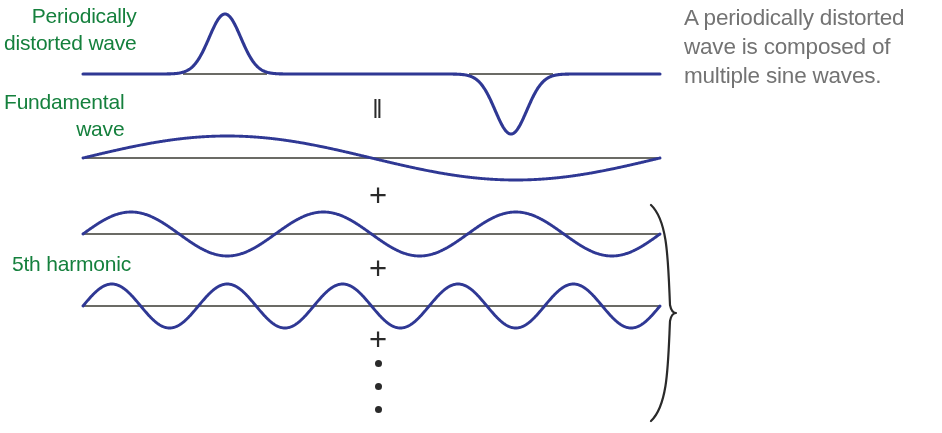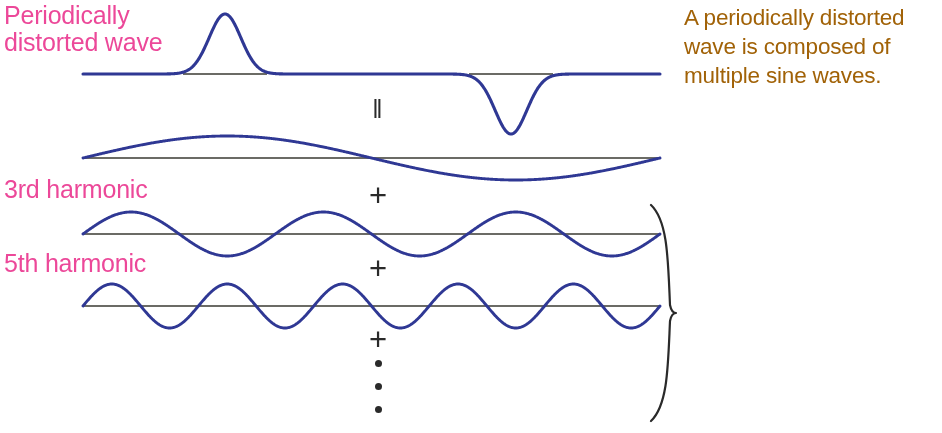--- a/index.html
+++ b/index.html
@@ -16,36 +16,36 @@
     width: 942px;
     height: 433px;
     background: #ffffff;
     overflow: hidden;
   }
 
   
   .row-label {
     position: absolute;
     left: 4px;
-    color: #ec4899;
-    font-size: 25px;
+    color: #15803d;
+    font-size: 21px;
     line-height: 27px;
     letter-spacing: -0.2px;
     white-space: pre-line;
-    text-align: left;
+    text-align: right;
   }
   #label-distorted { top: 2px; }
   #label-fundamental { top: 88px; }
   #label-third { top: 176px; }
-  #label-fifth { top: 250px; }
+  #label-fifth { top: 250px; margin-left: 8px; }
 
   
   .note {
     position: absolute;
-    color: #a16207;
+    color: #737373;
     font-size: 22.5px;
     line-height: 29px;
     letter-spacing: -0.2px;
     white-space: pre-line;
     text-align: left;
   }
   #note-distorted { left: 684px; top: 3px; width: 258px; }
   #note-fundamental { left: 666px; top: 113px; width: 276px; }
   #note-harmonics { left: 690px; top: 266px; width: 252px; }
 
@@ -121,22 +121,23 @@
         <path d="M83.00 306.00L83.64 305.23L84.28 304.47L84.92 303.70L85.56 302.94L86.21 302.18L86.85 301.43L87.49 300.68L88.13 299.94L88.77 299.20L89.41 298.48L90.05 297.76L90.69 297.05L91.33 296.36L91.98 295.67L92.62 295.00L93.26 294.34L93.90 293.70L94.54 293.07L95.18 292.46L95.82 291.86L96.46 291.28L97.10 290.72L97.75 290.17L98.39 289.65L99.03 289.15L99.67 288.66L100.31 288.20L100.95 287.76L101.59 287.34L102.23 286.95L102.87 286.58L103.52 286.23L104.16 285.90L104.80 285.60L105.44 285.33L106.08 285.08L106.72 284.85L107.36 284.65L108.00 284.48L108.64 284.33L109.29 284.21L109.93 284.12L110.57 284.05L111.21 284.01L111.85 284.00L112.49 284.01L113.13 284.05L113.77 284.12L114.41 284.21L115.06 284.33L115.70 284.48L116.34 284.65L116.98 284.85L117.62 285.08L118.26 285.33L118.90 285.60L119.54 285.90L120.18 286.23L120.83 286.58L121.47 286.95L122.11 287.34L122.75 287.76L123.39 288.20L124.03 288.66L124.67 289.15L125.31 289.65L125.95 290.17L126.60 290.72L127.24 291.28L127.88 291.86L128.52 292.46L129.16 293.07L129.80 293.70L130.44 294.34L131.08 295.00L131.72 295.67L132.37 296.36L133.01 297.05L133.65 297.76L134.29 298.48L134.93 299.20L135.57 299.94L136.21 300.68L136.85 301.43L137.49 302.18L138.14 302.94L138.78 303.70L139.42 304.47L140.06 305.23L140.70 306.00L141.34 306.77L141.98 307.53L142.62 308.30L143.26 309.06L143.91 309.82L144.55 310.57L145.19 311.32L145.83 312.06L146.47 312.80L147.11 313.52L147.75 314.24L148.39 314.95L149.03 315.64L149.68 316.33L150.32 317.00L150.96 317.66L151.60 318.30L152.24 318.93L152.88 319.54L153.52 320.14L154.16 320.72L154.80 321.28L155.45 321.83L156.09 322.35L156.73 322.85L157.37 323.34L158.01 323.80L158.65 324.24L159.29 324.66L159.93 325.05L160.57 325.42L161.22 325.77L161.86 326.10L162.50 326.40L163.14 326.67L163.78 326.92L164.42 327.15L165.06 327.35L165.70 327.52L166.34 327.67L166.99 327.79L167.63 327.88L168.27 327.95L168.91 327.99L169.55 328.00L170.19 327.99L170.83 327.95L171.47 327.88L172.11 327.79L172.76 327.67L173.40 327.52L174.04 327.35L174.68 327.15L175.32 326.92L175.96 326.67L176.60 326.40L177.24 326.10L177.88 325.77L178.53 325.42L179.17 325.05L179.81 324.66L180.45 324.24L181.09 323.80L181.73 323.34L182.37 322.85L183.01 322.35L183.65 321.83L184.30 321.28L184.94 320.72L185.58 320.14L186.22 319.54L186.86 318.93L187.50 318.30L188.14 317.66L188.78 317.00L189.42 316.33L190.07 315.64L190.71 314.95L191.35 314.24L191.99 313.52L192.63 312.80L193.27 312.06L193.91 311.32L194.55 310.57L195.19 309.82L195.84 309.06L196.48 308.30L197.12 307.53L197.76 306.77L198.40 306.00L199.04 305.23L199.68 304.47L200.32 303.70L200.96 302.94L201.61 302.18L202.25 301.43L202.89 300.68L203.53 299.94L204.17 299.20L204.81 298.48L205.45 297.76L206.09 297.05L206.73 296.36L207.38 295.67L208.02 295.00L208.66 294.34L209.30 293.70L209.94 293.07L210.58 292.46L211.22 291.86L211.86 291.28L212.50 290.72L213.15 290.17L213.79 289.65L214.43 289.15L215.07 288.66L215.71 288.20L216.35 287.76L216.99 287.34L217.63 286.95L218.27 286.58L218.92 286.23L219.56 285.90L220.20 285.60L220.84 285.33L221.48 285.08L222.12 284.85L222.76 284.65L223.40 284.48L224.04 284.33L224.69 284.21L225.33 284.12L225.97 284.05L226.61 284.01L227.25 284.00L227.89 284.01L228.53 284.05L229.17 284.12L229.81 284.21L230.46 284.33L231.10 284.48L231.74 284.65L232.38 284.85L233.02 285.08L233.66 285.33L234.30 285.60L234.94 285.90L235.58 286.23L236.23 286.58L236.87 286.95L237.51 287.34L238.15 287.76L238.79 288.20L239.43 288.66L240.07 289.15L240.71 289.65L241.35 290.17L242.00 290.72L242.64 291.28L243.28 291.86L243.92 292.46L244.56 293.07L245.20 293.70L245.84 294.34L246.48 295.00L247.12 295.67L247.77 296.36L248.41 297.05L249.05 297.76L249.69 298.48L250.33 299.20L250.97 299.94L251.61 300.68L252.25 301.43L252.89 302.18L253.54 302.94L254.18 303.70L254.82 304.47L255.46 305.23L256.10 306.00L256.74 306.77L257.38 307.53L258.02 308.30L258.66 309.06L259.31 309.82L259.95 310.57L260.59 311.32L261.23 312.06L261.87 312.80L262.51 313.52L263.15 314.24L263.79 314.95L264.43 315.64L265.08 316.33L265.72 317.00L266.36 317.66L267.00 318.30L267.64 318.93L268.28 319.54L268.92 320.14L269.56 320.72L270.20 321.28L270.85 321.83L271.49 322.35L272.13 322.85L272.77 323.34L273.41 323.80L274.05 324.24L274.69 324.66L275.33 325.05L275.97 325.42L276.62 325.77L277.26 326.10L277.90 326.40L278.54 326.67L279.18 326.92L279.82 327.15L280.46 327.35L281.10 327.52L281.74 327.67L282.39 327.79L283.03 327.88L283.67 327.95L284.31 327.99L284.95 328.00L285.59 327.99L286.23 327.95L286.87 327.88L287.51 327.79L288.16 327.67L288.80 327.52L289.44 327.35L290.08 327.15L290.72 326.92L291.36 326.67L292.00 326.40L292.64 326.10L293.28 325.77L293.93 325.42L294.57 325.05L295.21 324.66L295.85 324.24L296.49 323.80L297.13 323.34L297.77 322.85L298.41 322.35L299.05 321.83L299.70 321.28L300.34 320.72L300.98 320.14L301.62 319.54L302.26 318.93L302.90 318.30L303.54 317.66L304.18 317.00L304.82 316.33L305.47 315.64L306.11 314.95L306.75 314.24L307.39 313.52L308.03 312.80L308.67 312.06L309.31 311.32L309.95 310.57L310.59 309.82L311.24 309.06L311.88 308.30L312.52 307.53L313.16 306.77L313.80 306.00L314.44 305.23L315.08 304.47L315.72 303.70L316.36 302.94L317.01 302.18L317.65 301.43L318.29 300.68L318.93 299.94L319.57 299.20L320.21 298.48L320.85 297.76L321.49 297.05L322.13 296.36L322.78 295.67L323.42 295.00L324.06 294.34L324.70 293.70L325.34 293.07L325.98 292.46L326.62 291.86L327.26 291.28L327.90 290.72L328.55 290.17L329.19 289.65L329.83 289.15L330.47 288.66L331.11 288.20L331.75 287.76L332.39 287.34L333.03 286.95L333.67 286.58L334.32 286.23L334.96 285.90L335.60 285.60L336.24 285.33L336.88 285.08L337.52 284.85L338.16 284.65L338.80 284.48L339.44 284.33L340.09 284.21L340.73 284.12L341.37 284.05L342.01 284.01L342.65 284.00L343.29 284.01L343.93 284.05L344.57 284.12L345.21 284.21L345.86 284.33L346.50 284.48L347.14 284.65L347.78 284.85L348.42 285.08L349.06 285.33L349.70 285.60L350.34 285.90L350.98 286.23L351.63 286.58L352.27 286.95L352.91 287.34L353.55 287.76L354.19 288.20L354.83 288.66L355.47 289.15L356.11 289.65L356.75 290.17L357.40 290.72L358.04 291.28L358.68 291.86L359.32 292.46L359.96 293.07L360.60 293.70L361.24 294.34L361.88 295.00L362.52 295.67L363.17 296.36L363.81 297.05L364.45 297.76L365.09 298.48L365.73 299.20L366.37 299.94L367.01 300.68L367.65 301.43L368.29 302.18L368.94 302.94L369.58 303.70L370.22 304.47L370.86 305.23L371.50 306.00L372.14 306.77L372.78 307.53L373.42 308.30L374.06 309.06L374.71 309.82L375.35 310.57L375.99 311.32L376.63 312.06L377.27 312.80L377.91 313.52L378.55 314.24L379.19 314.95L379.83 315.64L380.48 316.33L381.12 317.00L381.76 317.66L382.40 318.30L383.04 318.93L383.68 319.54L384.32 320.14L384.96 320.72L385.60 321.28L386.25 321.83L386.89 322.35L387.53 322.85L388.17 323.34L388.81 323.80L389.45 324.24L390.09 324.66L390.73 325.05L391.37 325.42L392.02 325.77L392.66 326.10L393.30 326.40L393.94 326.67L394.58 326.92L395.22 327.15L395.86 327.35L396.50 327.52L397.14 327.67L397.79 327.79L398.43 327.88L399.07 327.95L399.71 327.99L400.35 328.00L400.99 327.99L401.63 327.95L402.27 327.88L402.91 327.79L403.56 327.67L404.20 327.52L404.84 327.35L405.48 327.15L406.12 326.92L406.76 326.67L407.40 326.40L408.04 326.10L408.68 325.77L409.33 325.42L409.97 325.05L410.61 324.66L411.25 324.24L411.89 323.80L412.53 323.34L413.17 322.85L413.81 322.35L414.45 321.83L415.10 321.28L415.74 320.72L416.38 320.14L417.02 319.54L417.66 318.93L418.30 318.30L418.94 317.66L419.58 317.00L420.22 316.33L420.87 315.64L421.51 314.95L422.15 314.24L422.79 313.52L423.43 312.80L424.07 312.06L424.71 311.32L425.35 310.57L425.99 309.82L426.64 309.06L427.28 308.30L427.92 307.53L428.56 306.77L429.20 306.00L429.84 305.23L430.48 304.47L431.12 303.70L431.76 302.94L432.41 302.18L433.05 301.43L433.69 300.68L434.33 299.94L434.97 299.20L435.61 298.48L436.25 297.76L436.89 297.05L437.53 296.36L438.18 295.67L438.82 295.00L439.46 294.34L440.10 293.70L440.74 293.07L441.38 292.46L442.02 291.86L442.66 291.28L443.30 290.72L443.95 290.17L444.59 289.65L445.23 289.15L445.87 288.66L446.51 288.20L447.15 287.76L447.79 287.34L448.43 286.95L449.07 286.58L449.72 286.23L450.36 285.90L451.00 285.60L451.64 285.33L452.28 285.08L452.92 284.85L453.56 284.65L454.20 284.48L454.84 284.33L455.49 284.21L456.13 284.12L456.77 284.05L457.41 284.01L458.05 284.00L458.69 284.01L459.33 284.05L459.97 284.12L460.61 284.21L461.26 284.33L461.90 284.48L462.54 284.65L463.18 284.85L463.82 285.08L464.46 285.33L465.10 285.60L465.74 285.90L466.38 286.23L467.03 286.58L467.67 286.95L468.31 287.34L468.95 287.76L469.59 288.20L470.23 288.66L470.87 289.15L471.51 289.65L472.15 290.17L472.80 290.72L473.44 291.28L474.08 291.86L474.72 292.46L475.36 293.07L476.00 293.70L476.64 294.34L477.28 295.00L477.92 295.67L478.57 296.36L479.21 297.05L479.85 297.76L480.49 298.48L481.13 299.20L481.77 299.94L482.41 300.68L483.05 301.43L483.69 302.18L484.34 302.94L484.98 303.70L485.62 304.47L486.26 305.23L486.90 306.00L487.54 306.77L488.18 307.53L488.82 308.30L489.46 309.06L490.11 309.82L490.75 310.57L491.39 311.32L492.03 312.06L492.67 312.80L493.31 313.52L493.95 314.24L494.59 314.95L495.23 315.64L495.88 316.33L496.52 317.00L497.16 317.66L497.80 318.30L498.44 318.93L499.08 319.54L499.72 320.14L500.36 320.72L501.00 321.28L501.65 321.83L502.29 322.35L502.93 322.85L503.57 323.34L504.21 323.80L504.85 324.24L505.49 324.66L506.13 325.05L506.77 325.42L507.42 325.77L508.06 326.10L508.70 326.40L509.34 326.67L509.98 326.92L510.62 327.15L511.26 327.35L511.90 327.52L512.54 327.67L513.19 327.79L513.83 327.88L514.47 327.95L515.11 327.99L515.75 328.00L516.39 327.99L517.03 327.95L517.67 327.88L518.31 327.79L518.96 327.67L519.60 327.52L520.24 327.35L520.88 327.15L521.52 326.92L522.16 326.67L522.80 326.40L523.44 326.10L524.08 325.77L524.73 325.42L525.37 325.05L526.01 324.66L526.65 324.24L527.29 323.80L527.93 323.34L528.57 322.85L529.21 322.35L529.85 321.83L530.50 321.28L531.14 320.72L531.78 320.14L532.42 319.54L533.06 318.93L533.70 318.30L534.34 317.66L534.98 317.00L535.62 316.33L536.27 315.64L536.91 314.95L537.55 314.24L538.19 313.52L538.83 312.80L539.47 312.06L540.11 311.32L540.75 310.57L541.39 309.82L542.04 309.06L542.68 308.30L543.32 307.53L543.96 306.77L544.60 306.00L545.24 305.23L545.88 304.47L546.52 303.70L547.16 302.94L547.81 302.18L548.45 301.43L549.09 300.68L549.73 299.94L550.37 299.20L551.01 298.48L551.65 297.76L552.29 297.05L552.93 296.36L553.58 295.67L554.22 295.00L554.86 294.34L555.50 293.70L556.14 293.07L556.78 292.46L557.42 291.86L558.06 291.28L558.70 290.72L559.35 290.17L559.99 289.65L560.63 289.15L561.27 288.66L561.91 288.20L562.55 287.76L563.19 287.34L563.83 286.95L564.47 286.58L565.12 286.23L565.76 285.90L566.40 285.60L567.04 285.33L567.68 285.08L568.32 284.85L568.96 284.65L569.60 284.48L570.24 284.33L570.89 284.21L571.53 284.12L572.17 284.05L572.81 284.01L573.45 284.00L574.09 284.01L574.73 284.05L575.37 284.12L576.01 284.21L576.66 284.33L577.30 284.48L577.94 284.65L578.58 284.85L579.22 285.08L579.86 285.33L580.50 285.60L581.14 285.90L581.78 286.23L582.43 286.58L583.07 286.95L583.71 287.34L584.35 287.76L584.99 288.20L585.63 288.66L586.27 289.15L586.91 289.65L587.55 290.17L588.20 290.72L588.84 291.28L589.48 291.86L590.12 292.46L590.76 293.07L591.40 293.70L592.04 294.34L592.68 295.00L593.32 295.67L593.97 296.36L594.61 297.05L595.25 297.76L595.89 298.48L596.53 299.20L597.17 299.94L597.81 300.68L598.45 301.43L599.09 302.18L599.74 302.94L600.38 303.70L601.02 304.47L601.66 305.23L602.30 306.00L602.94 306.77L603.58 307.53L604.22 308.30L604.86 309.06L605.51 309.82L606.15 310.57L606.79 311.32L607.43 312.06L608.07 312.80L608.71 313.52L609.35 314.24L609.99 314.95L610.63 315.64L611.28 316.33L611.92 317.00L612.56 317.66L613.20 318.30L613.84 318.93L614.48 319.54L615.12 320.14L615.76 320.72L616.40 321.28L617.05 321.83L617.69 322.35L618.33 322.85L618.97 323.34L619.61 323.80L620.25 324.24L620.89 324.66L621.53 325.05L622.17 325.42L622.82 325.77L623.46 326.10L624.10 326.40L624.74 326.67L625.38 326.92L626.02 327.15L626.66 327.35L627.30 327.52L627.94 327.67L628.59 327.79L629.23 327.88L629.87 327.95L630.51 327.99L631.15 328.00L631.79 327.99L632.43 327.95L633.07 327.88L633.71 327.79L634.36 327.67L635.00 327.52L635.64 327.35L636.28 327.15L636.92 326.92L637.56 326.67L638.20 326.40L638.84 326.10L639.48 325.77L640.13 325.42L640.77 325.05L641.41 324.66L642.05 324.24L642.69 323.80L643.33 323.34L643.97 322.85L644.61 322.35L645.25 321.83L645.90 321.28L646.54 320.72L647.18 320.14L647.82 319.54L648.46 318.93L649.10 318.30L649.74 317.66L650.38 317.00L651.02 316.33L651.67 315.64L652.31 314.95L652.95 314.24L653.59 313.52L654.23 312.80L654.87 312.06L655.51 311.32L656.15 310.57L656.79 309.82L657.44 309.06L658.08 308.30L658.72 307.53L659.36 306.77L660.00 306.00" fill="none" stroke="#2f3894" stroke-width="2.9" stroke-linecap="round" stroke-linejoin="round"></path>
       </g>
     <g id="g-brace">
         <path d="M651 205 C668 221, 668 261, 670 305 C671 310, 673 313, 676 313 C673 313, 671 316, 670 321 C668 365, 668 405, 651 421" fill="none" stroke="#2a2a2a" stroke-width="2.2" stroke-linecap="round" stroke-linejoin="round"></path>
       </g>
   </svg>
 
   <div class="row-label" id="label-distorted">Periodically
 distorted wave</div>
 
+  <div class="row-label" id="label-fundamental">Fundamental
+wave</div>
 
-  <div class="row-label" id="label-third">3rd harmonic</div>
 
   <div class="row-label" id="label-fifth">5th harmonic</div>
 
   <div class="op op-eq" id="op-eq">‖</div>
 
   <div class="op op-plus" id="op-plus1">+</div>
 
   <div class="op op-plus" id="op-plus2">+</div>
 
   <div class="op op-plus" id="op-plus3">+</div>

